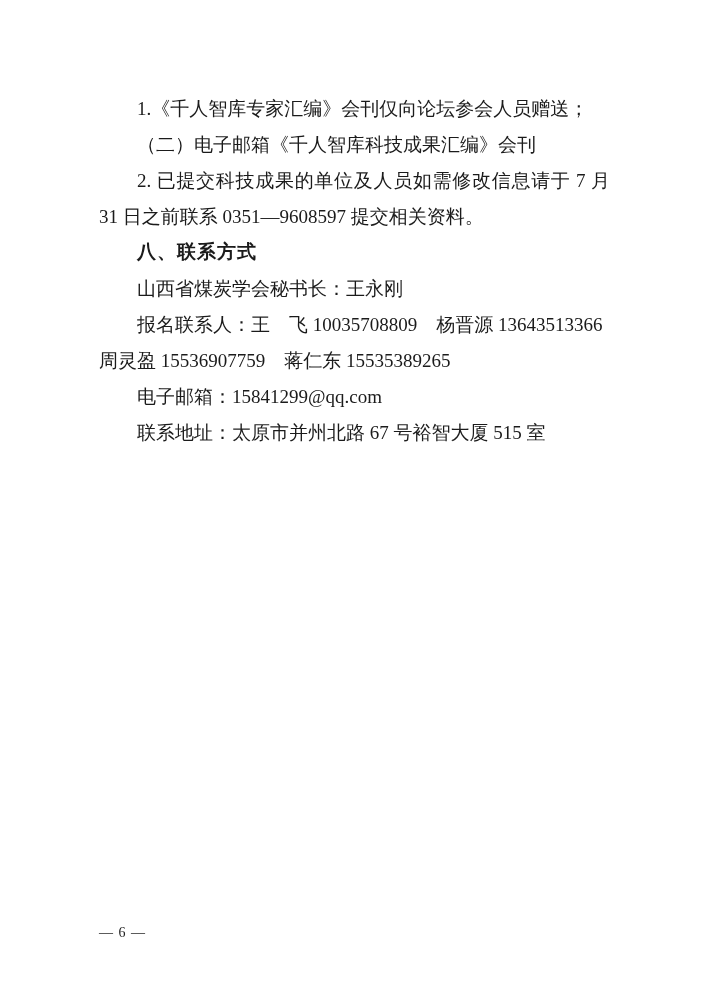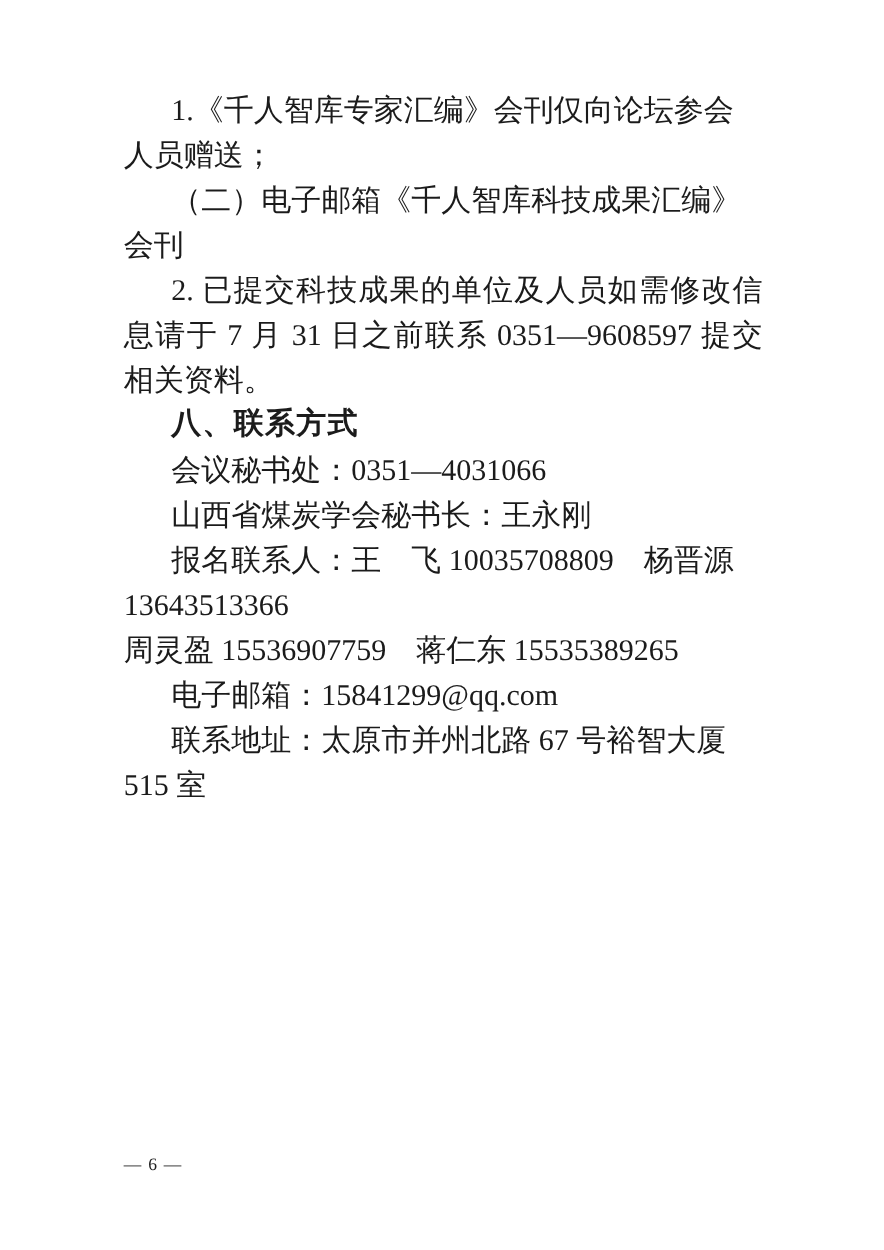--- a/index.html
+++ b/index.html
@@ -14,23 +14,23 @@
     position: relative;
     width: 707px;
     height: 1000px;
     background: #ffffff;
     font-family: "Liberation Serif", "DejaVu Serif", serif;
     color: #1b1b1b;
   }
   .content {
     position: absolute;
     left: 99px;
-    top: 71px;
+    top: 91px;
     width: 511px;
-    font-size: 24px;
+    font-size: 19px;
     line-height: 36px;
   }
   .content p {
     margin: 0;
     padding: 0;
   }
   .indent {
     text-indent: 38px;
   }
   .justify {
@@ -59,21 +59,20 @@
 </style>
 </head>
 <body>
 
 <div class="page">
   <div class="content">
     <p class="indent">1.《千人智库专家汇编》会刊仅向论坛参会人员赠送；</p>
     <p class="indent">（二）电子邮箱《千人智库科技成果汇编》会刊</p>
     <p class="indent justify">2. 已提交科技成果的单位及人员如需修改信息请于 7 月 31 日之前联系 0351—9608597 提交相关资料。</p>
     <p class="indent heading">八、联系方式</p>
-    <p class="indent">会议秘书处：0351—4031066</p>
     <p class="indent">山西省煤炭学会秘书长：王永刚</p>
     <p class="indent">报名联系人：王　飞 10035708809　杨晋源 13643513366</p>
     <p class="hanging">周灵盈 15536907759　蒋仁东 15535389265</p>
     <p class="indent">电子邮箱：15841299@qq.com</p>
     <p class="indent">联系地址：太原市并州北路 67 号裕智大厦 515 室</p>
   </div>
   <div class="footer">— 6 —</div>
 </div>
 
 </body></html>

